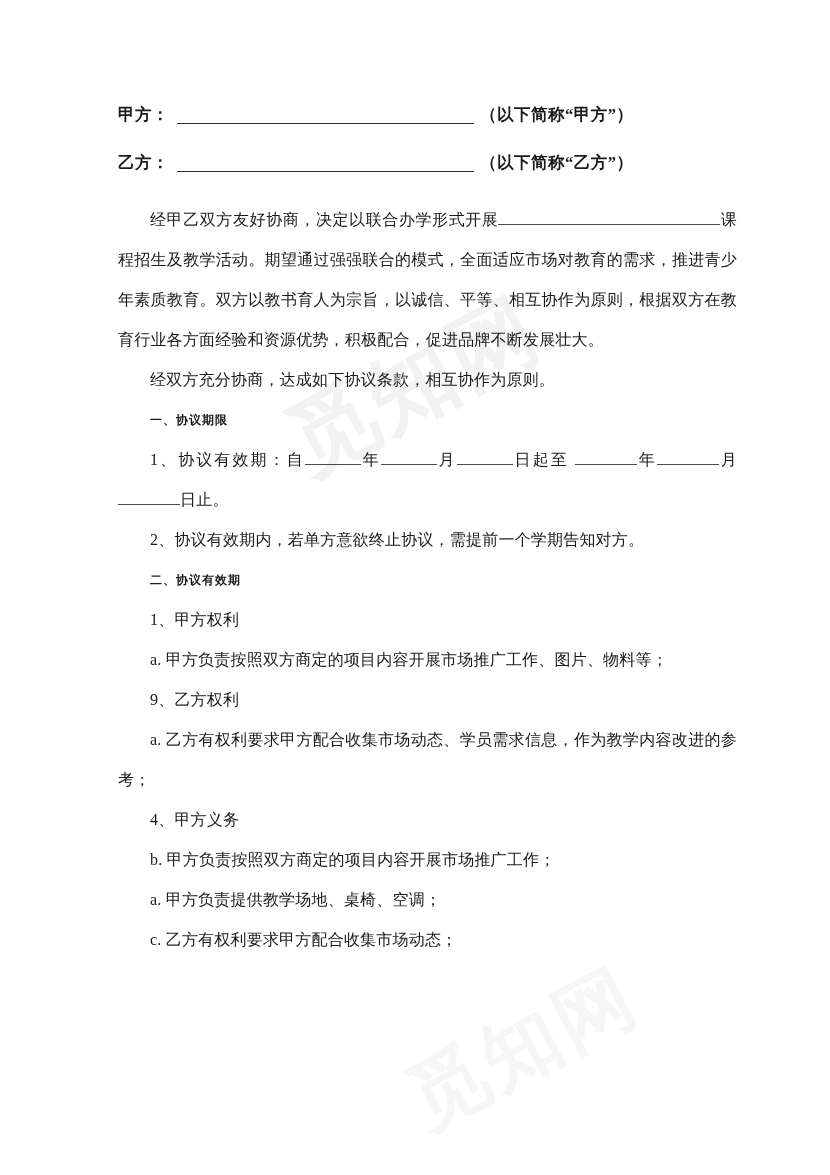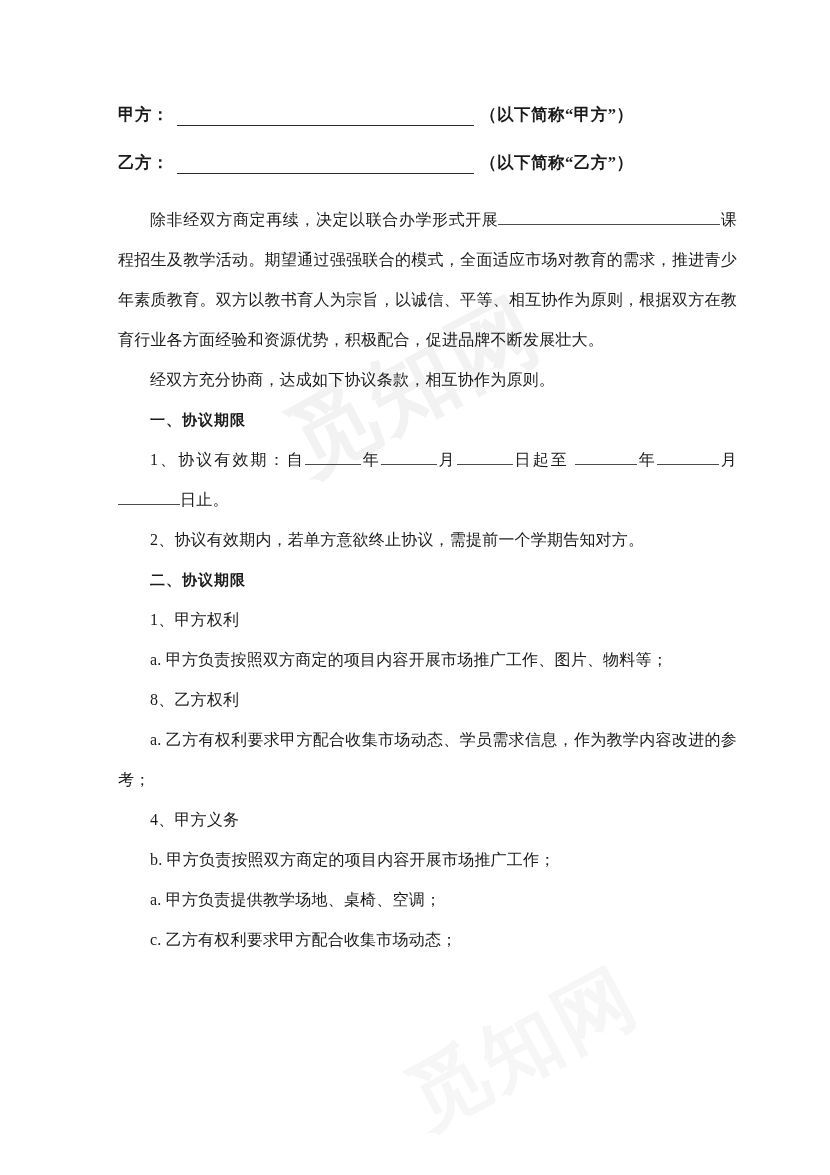--- a/index.html
+++ b/index.html
@@ -54,21 +54,21 @@
   .page {
     position: relative;
     z-index: 1;
     padding: 104px 93px 0 118px;
     box-sizing: border-box;
   }
 
   
   .party-row {
     display: flex;
-    align-items: flex-end;
+    align-items: center;
     font-weight: 700;
     font-size: 16.5px;
     margin-bottom: 26px;
     letter-spacing: 0.5px;
   }
   .party-label {
     white-space: nowrap;
   }
   .party-blank {
     display: inline-block;
@@ -100,21 +100,21 @@
     vertical-align: baseline;
     height: 15px;
   }
   .bl-course { width: 222px; }
   .bl-date   { width: 56px; }
   .bl-date2  { width: 62px; }
 
   
   h2.section {
     margin: 0;
-    font-size: 15px;
+    font-size: 12px;
     font-weight: 700;
     line-height: 40px;
     text-indent: 32px;
     letter-spacing: 1px;
   }
 </style>
 </head>
 <body>
 
 <div class="watermark-layer">
@@ -129,34 +129,34 @@
     <span class="party-blank"></span>
     <span class="party-suffix">（以下简称“甲方”）</span>
   </div>
 
   <div class="party-row">
     <span class="party-label">乙方：</span>
     <span class="party-blank"></span>
     <span class="party-suffix">（以下简称“乙方”）</span>
   </div>
 
-  <p class="para indent"><span>除非经双方商定再续，决定以联合办学形式开展</span><span class="blank-inline bl-course"></span><span>课程招生及教学活动。期望通过强强联合的模式，全面适应市场对教育的需求，推进青少年素质教育。双方以教书育人为宗旨，以诚信、平等、相互协作为原则，根据双方在教育行业各方面经验和资源优势，积极配合，促进品牌不断发展壮大。</span></p>
+  <p class="para indent"><span>经甲乙双方友好协商，决定以联合办学形式开展</span><span class="blank-inline bl-course"></span><span>课程招生及教学活动。期望通过强强联合的模式，全面适应市场对教育的需求，推进青少年素质教育。双方以教书育人为宗旨，以诚信、平等、相互协作为原则，根据双方在教育行业各方面经验和资源优势，积极配合，促进品牌不断发展壮大。</span></p>
 
   <p class="para indent">经双方充分协商，达成如下协议条款，相互协作为原则。</p>
 
   <h2 class="section">一、协议期限</h2>
 
   <p class="para indent"><span>1、</span><span>协议有效期：自</span><span class="blank-inline bl-date"></span><span>年</span><span class="blank-inline bl-date"></span><span>月</span><span class="blank-inline bl-date"></span><span>日</span><span>起至</span>&nbsp;<span class="blank-inline bl-date2"></span><span>年</span><span class="blank-inline bl-date2"></span><span>月</span><span class="blank-inline bl-date2"></span><span>日</span><span>止。</span></p>
 
   <p class="para indent">2、协议有效期内，若单方意欲终止协议，需提前一个学期告知对方。</p>
 
-  <h2 class="section">二、协议期限</h2>
+  <h2 class="section">二、协议有效期</h2>
 
   <p class="para indent">1、甲方权利</p>
   <p class="para indent">a. 甲方负责按照双方商定的项目内容开展市场推广工作、图片、物料等；</p>
-  <p class="para indent">8、乙方权利</p>
+  <p class="para indent">9、乙方权利</p>
   <p class="para indent">a. 乙方有权利要求甲方配合收集市场动态、学员需求信息，作为教学内容改进的参考；</p>
   <p class="para indent">4、甲方义务</p>
   <p class="para indent">b. 甲方负责按照双方商定的项目内容开展市场推广工作；</p>
   <p class="para indent">a. 甲方负责提供教学场地、桌椅、空调；</p>
   <p class="para indent">c. 乙方有权利要求甲方配合收集市场动态；</p>
 
 </div>
 
 </body></html>

